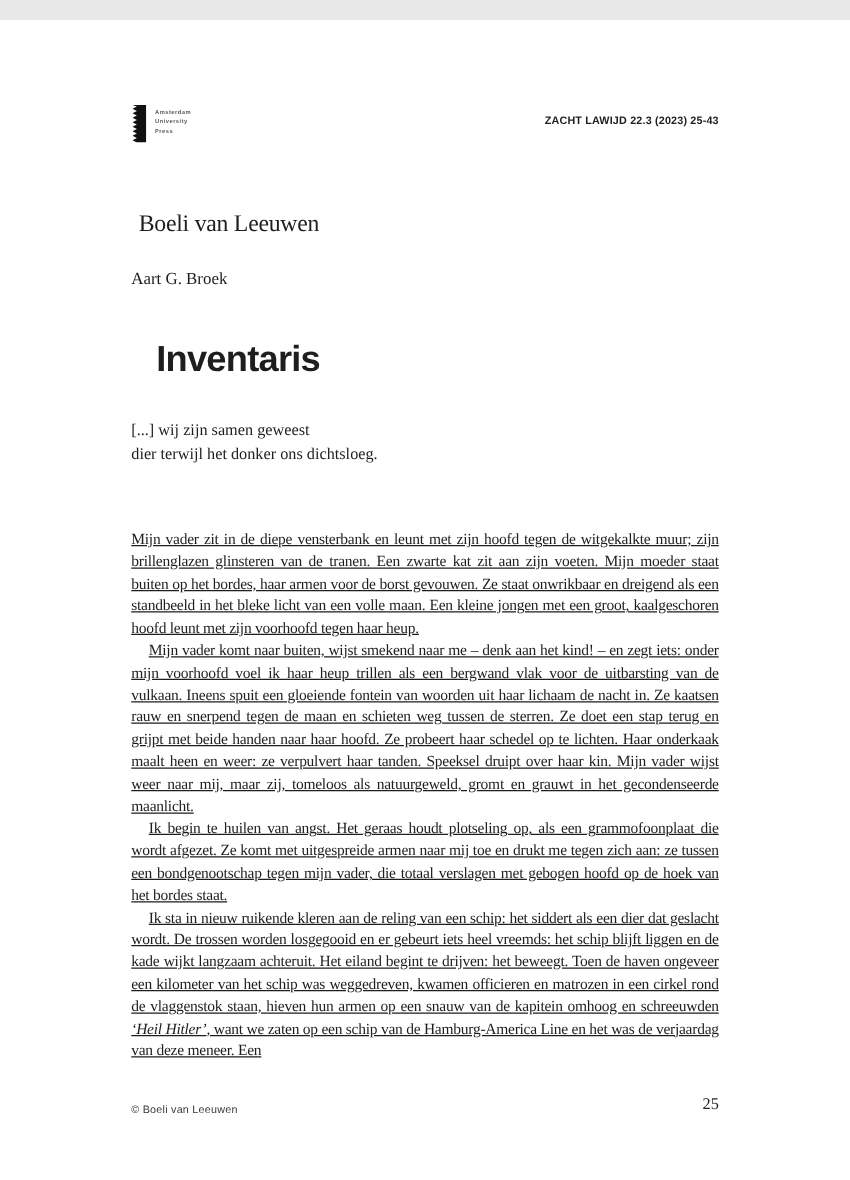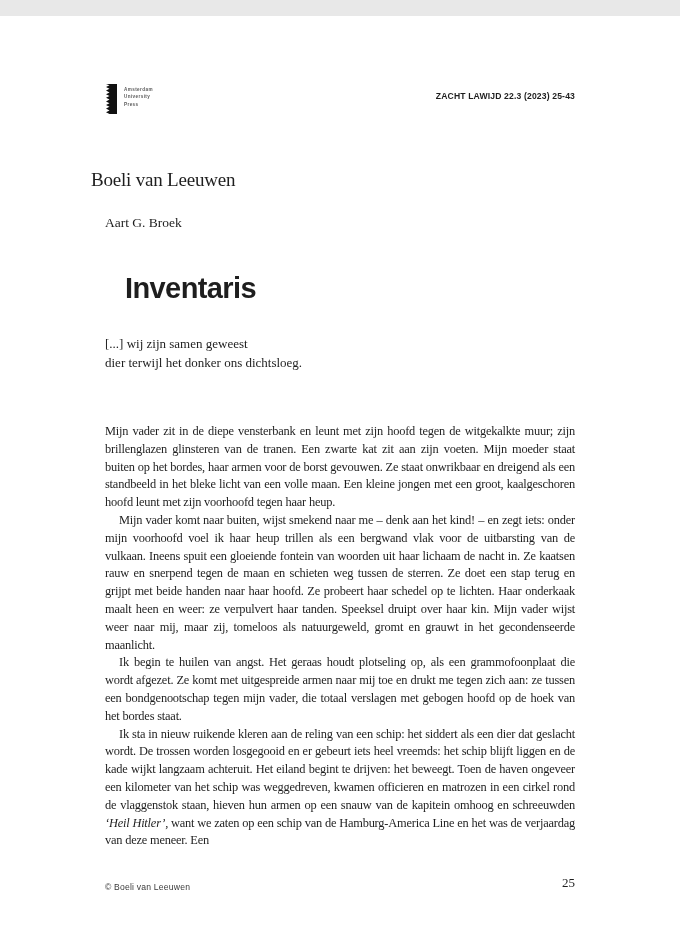--- a/index.html
+++ b/index.html
@@ -29,42 +29,42 @@
     letter-spacing:.4px;color:var(--muted);}
   .journal-ref{
     position:absolute;left:105px;top:75px;width:470px;
     text-align:right;
     font-family:"Liberation Sans", sans-serif;
     font-size:8.6px;font-weight:600;letter-spacing:.15px;
     color:var(--text);}
 
   
   .subject{
-    position:absolute;left:91px;top:153px;
+    position:absolute;left:111px;top:153px;
     font-size:19px;font-weight:400;letter-spacing:-.2px;}
   .author{
     position:absolute;left:105px;top:199px;
     font-size:13.5px;font-weight:400;}
   .title{
     position:absolute;left:125px;top:256px;
     font-family:"Liberation Sans", sans-serif;
     font-size:29px;font-weight:700;letter-spacing:-.6px;
     color:var(--text);}
 
   
   .epigraph{
     position:absolute;left:105px;top:318px;
     font-size:13px;line-height:19.2px;}
 
   
   .body-text{
     position:absolute;left:105px;top:407px;width:470px;
     font-size:12.4px;line-height:17.8px;
     text-align:justify;letter-spacing:-.2px;}
-  .body-text p{margin:0;}
+  .body-text p{margin:0;text-decoration:underline;}
   .body-text p.indented{text-indent:14px;}
   .body-text em{font-style:italic;}
 
   
   .copyright{
     position:absolute;left:105px;top:866px;
     font-family:"Liberation Sans", sans-serif;
     font-size:8.6px;letter-spacing:.2px;color:#3a3a3a;}
   .page-number{
     position:absolute;left:105px;top:859px;width:470px;

